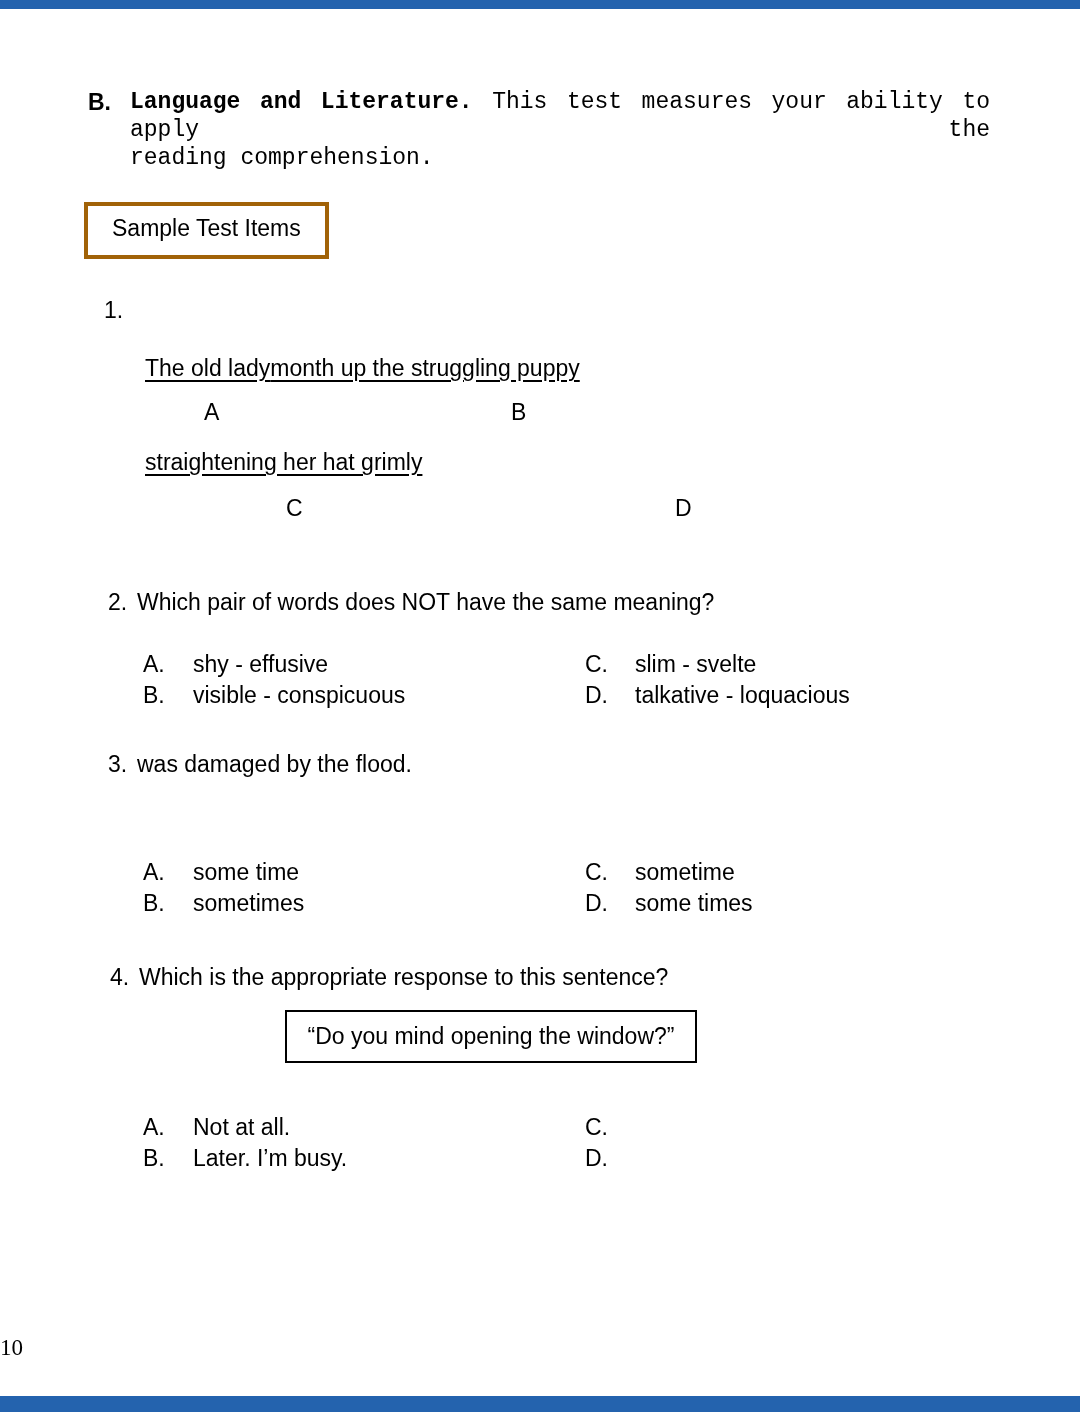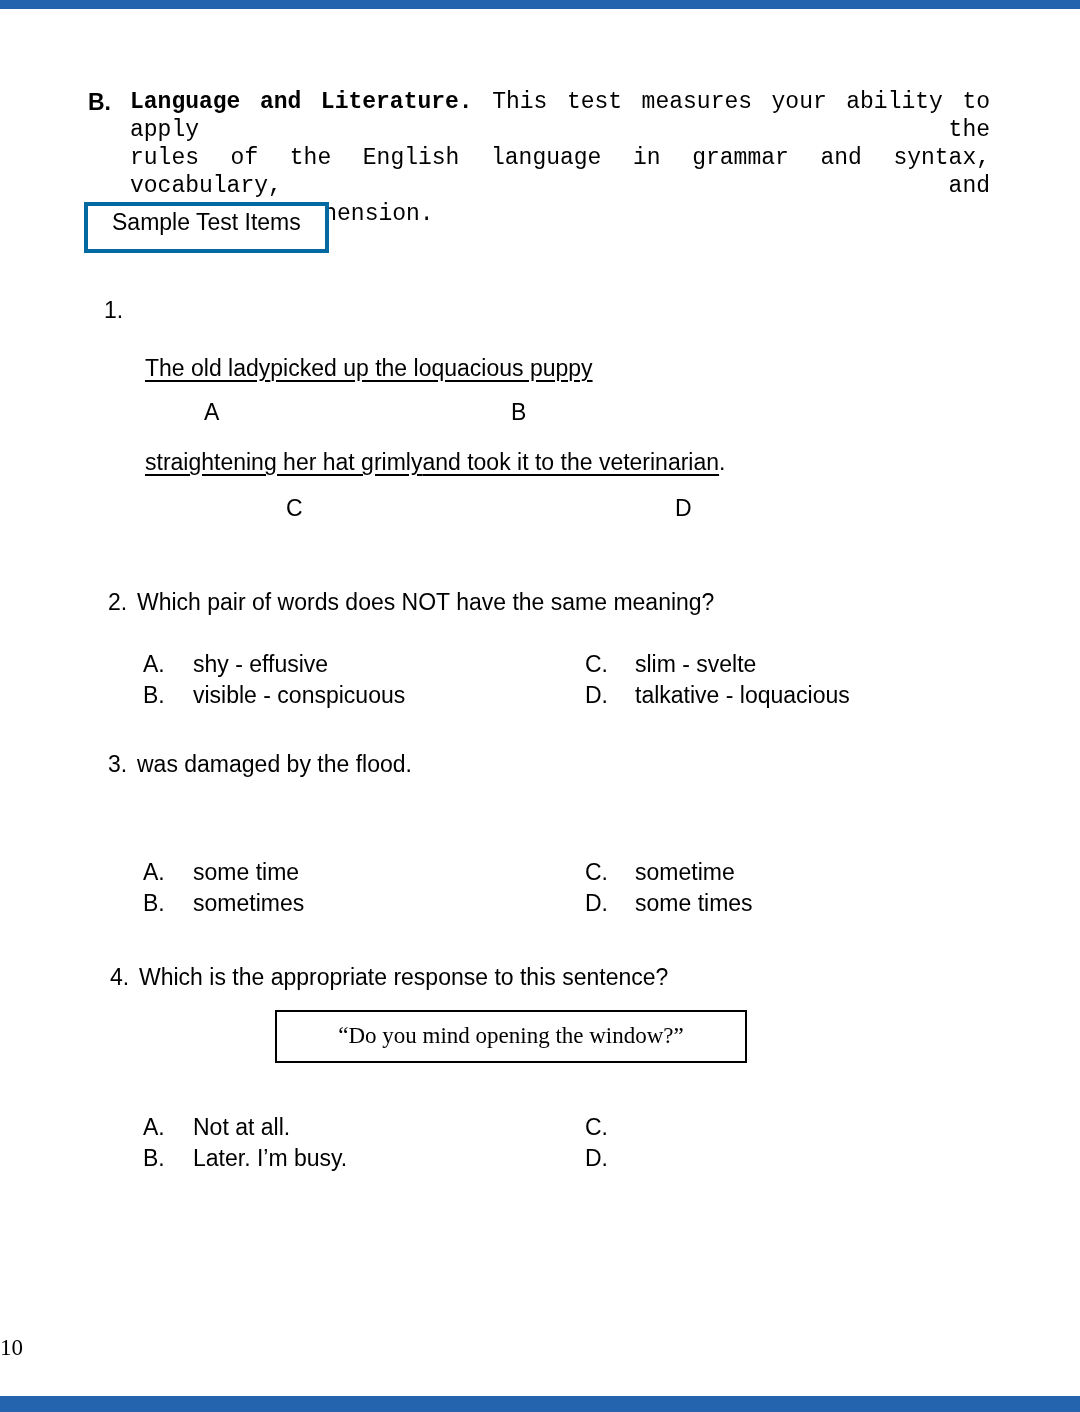--- a/index.html
+++ b/index.html
@@ -24,22 +24,22 @@
 
   
   .section-b { top:88px; left:88px; width:902px; display:flex; }
   .section-b .slabel { width:42px; flex:none; font-weight:bold; }
   .section-b .sbody { width:860px;font-family:Liberation Mono, monospace; }
   .jline { text-align:justify; text-align-last:justify; }
 
   
   .sample-box {
     top:202px; left:84px;
-    border:4px solid #0369a1;
-    padding:2px 24px 13px 24px;
+    border:4px solid #a16207;
+    padding:8px 24px 13px 24px;
     background:#fff;
   }
 
   
   .q { display:flex; }
   .qnum { width:29px; flex:none; }
   .q1 { top:296px; left:104px; width:880px; }
   .q2 { top:588px; left:108px; width:880px; }
   .q3 { top:750px; left:108px; width:884px; }
   .q4 { top:963px; left:110px; width:880px; }
@@ -57,67 +57,64 @@
   
   .options { display:grid; grid-template-columns:442px auto; row-gap:3px; }
   .q2-options { top:650px; left:143px; }
   .q3-options { top:858px; left:143px; }
   .q4-options { top:1113px; left:143px; }
   .opt { display:flex; white-space:nowrap; }
   .opt .olabel { width:50px; flex:none; }
 
   
   .q4-box {
-    top:1010px; left:275px; width:472px;
+    top:1010px; left:285px; width:412px;
     border:2px solid #000;
     text-align:center;
     padding:10px 0 11px 0;
     background:#fff;
-    font-family:Liberation Serif, serif;
   }
 
   .page-number { top:1334px; left:0; right:0; text-align:left;font-family:Liberation Serif, serif; }
 </style>
 </head>
 <body>
 
 <div class="page">
 
   <div class="bar top"></div>
 
   <div class="abs section-b">
     <div class="slabel">B.</div>
     <div class="sbody">
       <div class="jline">
         <span class="bold">Language and Literature.</span>
         <span>This test measures your ability to apply the</span>
       </div>
-      <div class="jline">rules of the English language in grammar and syntax, vocabulary, and</div>
       <div>reading comprehension.</div>
     </div>
   </div>
 
   <div class="abs sample-box">
     <span>Sample Test Items</span>
   </div>
 
   <div class="abs q q1">
     <div class="qnum">1.</div>
   </div>
 
   <div class="abs seg-line q1-line1">
     <span class="u">The old lady</span>
-    <span class="u">picked up the loquacious puppy</span>
+    <span class="u">month up the struggling puppy</span>
   </div>
   <span class="abs seg-label lab-a">A</span>
   <span class="abs seg-label lab-b">B</span>
 
   <div class="abs seg-line q1-line2">
     <span class="u">straightening her hat grimly</span>
-    <span><span class="u">and took it to the veterinarian</span><span>.</span></span>
   </div>
   <span class="abs seg-label lab-c">C</span>
   <span class="abs seg-label lab-d">D</span>
 
   <div class="abs q q2">
     <div class="qnum">2.</div>
     <div>Which pair of words does NOT have the same meaning?</div>
   </div>
   <div class="abs options q2-options">
     <div class="opt">

